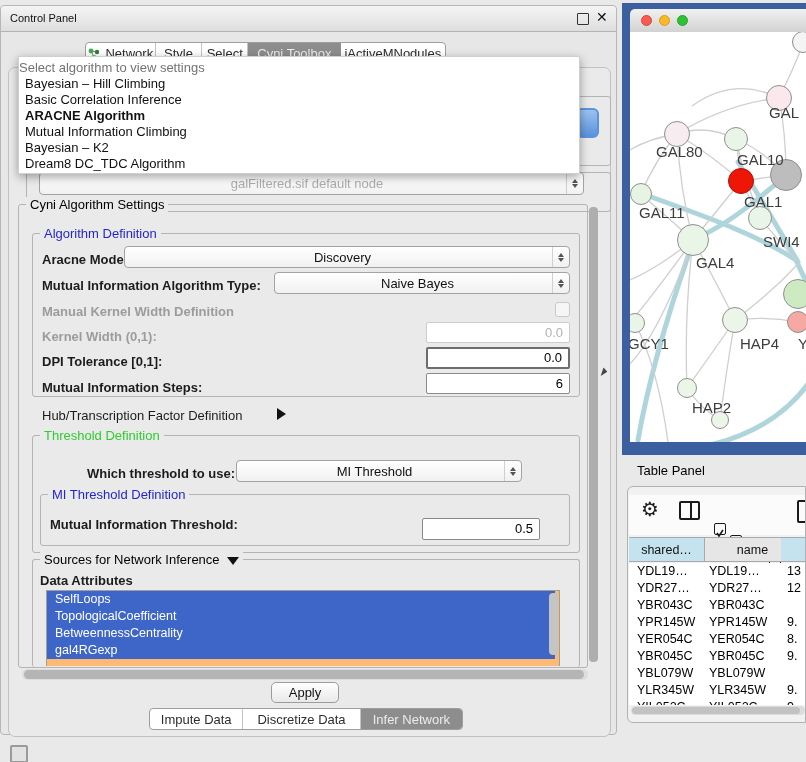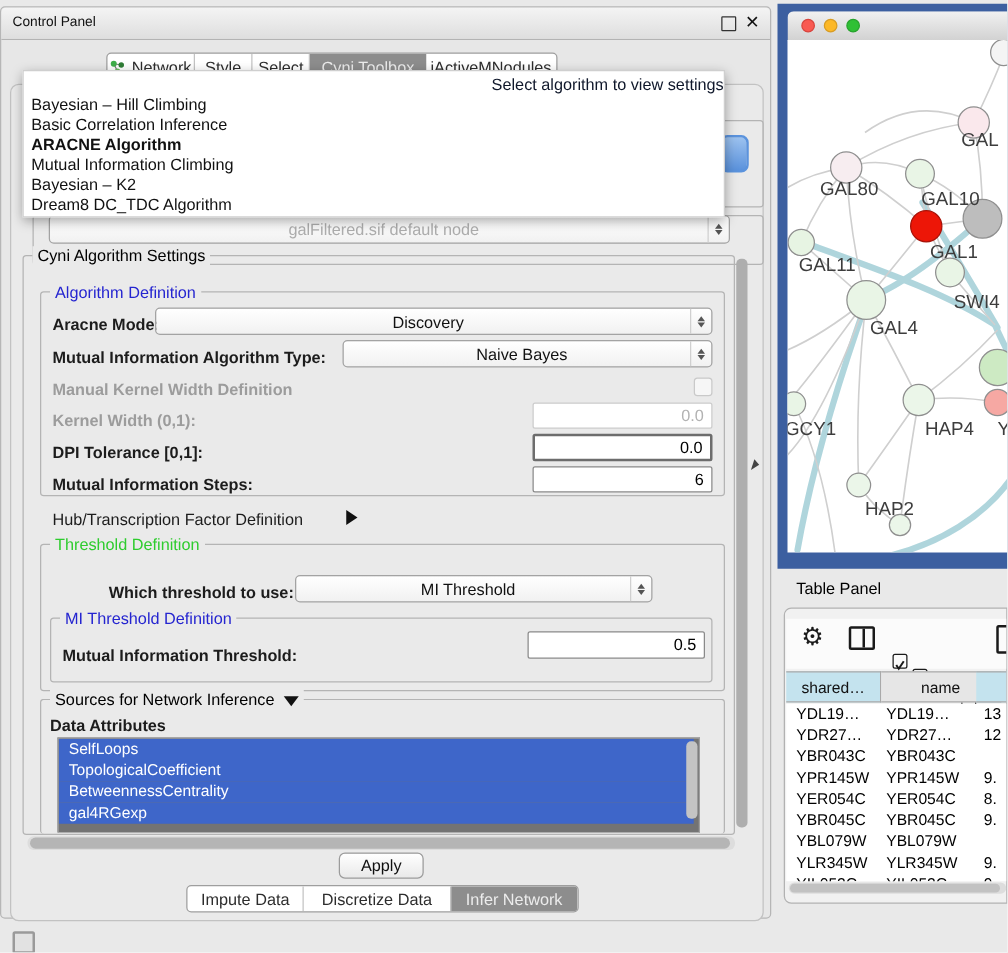--- a/index.html
+++ b/index.html
@@ -42,26 +42,26 @@
   .chk{width:13px;height:13px;border:1px solid #c9c9c9;border-radius:3px;background:#f6f6f6;}
 
   .vthumb{background:#aeaeae;border-radius:4px;}
   .htrack{background:#dddddd;border-radius:5px;}
   .hthumb{background:#b5b5b5;border-radius:5px;}
 
   .btn{background:linear-gradient(#ffffff,#e9e9e9);border:1px solid #9c9c9c;border-radius:5px;font-size:13px;color:#111;display:flex;align-items:center;justify-content:center;box-sizing:border-box;}
 
   
   .popup{left:18px;top:56px;width:560px;height:116px;background:#fff;border:1px solid #cfcfcf;box-shadow:0 3px 9px rgba(0,0,0,.35);z-index:40;}
-  .ph{position:absolute;left:0;top:3px;width:100%;text-align:right;font-size:13px;color:#0f172a;}
+  .ph{position:absolute;left:0;top:3px;width:100%;text-align:left;font-size:13px;color:#737373;}
   .pitem{position:absolute;left:6px;font-size:13px;color:#111;white-space:nowrap;}
   .pitem.bold{font-weight:bold;}
 
   
-  .listbox{background:#737373;border:1px solid #9e9e9e;box-sizing:border-box;overflow:hidden;}
+  .listbox{background:#fdba74;border:1px solid #9e9e9e;box-sizing:border-box;overflow:hidden;}
   .lrow{height:17px;line-height:17px;font-size:12.5px;color:#fff;background:#3e66c9;padding-left:8px;}
 
   
   .netframe{left:622px;top:3px;width:184px;height:452px;background:#3c5fa0;}
   .mac-tb{left:630px;top:9px;width:176px;height:23px;background:linear-gradient(#f1f1f1,#d2d2d2);border-bottom:1px solid #9f9f9f;border-radius:5px 0 0 0;}
   .light{width:11px;height:11px;border-radius:50%;box-sizing:border-box;}
   .canvas{left:630px;top:32px;width:176px;height:410px;background:#fff;overflow:hidden;}
   .node{position:absolute;border-radius:50%;border:1px solid #8f8f8f;box-sizing:border-box;}
   .nlabel{position:absolute;font-size:15px;color:#3d3d3d;white-space:nowrap;}
 
@@ -176,21 +176,21 @@
         <span class="val">MI Threshold</span>
         <span class="stepper">
             <span class="tri-up"></span>
             <span class="tri-dn"></span>
           </span>
       </div>
 
       <div class="abs gbox" style="left:31px;top:426px;width:530px;height:52px;"></div>
       <div class="legend" style="left:39px;top:419px;color:#2525d0;">MI Threshold Definition</div>
       <div class="abs lbl" style="left:41px;top:449px;">Mutual Information Threshold:</div>
-      <div class="abs field" style="left:413px;top:437px;width:142px;height:22px;line-height:20px;">0.5</div>
+      <div class="abs field" style="left:413px;top:450px;width:118px;height:22px;line-height:20px;">0.5</div>
 
       <div class="abs gbox" style="left:23px;top:491px;width:548px;height:108px;border-bottom:none;"></div>
       <div class="legend" style="left:31px;top:484px;color:#000;">
         <span>Sources for Network Inference</span>
         <span style="display:inline-block;width:0;height:0;border-left:6px solid transparent;border-right:6px solid transparent;border-top:8px solid #111;margin-left:4px;vertical-align:middle;"></span>
       </div>
       <div class="abs lbl" style="left:31px;top:505px;">Data Attributes</div>
 
       <div class="abs listbox" style="left:37px;top:522px;width:514px;height:76px;border-bottom:none;">
         <div class="lrow" style="width:500px;">SelfLoops</div>

